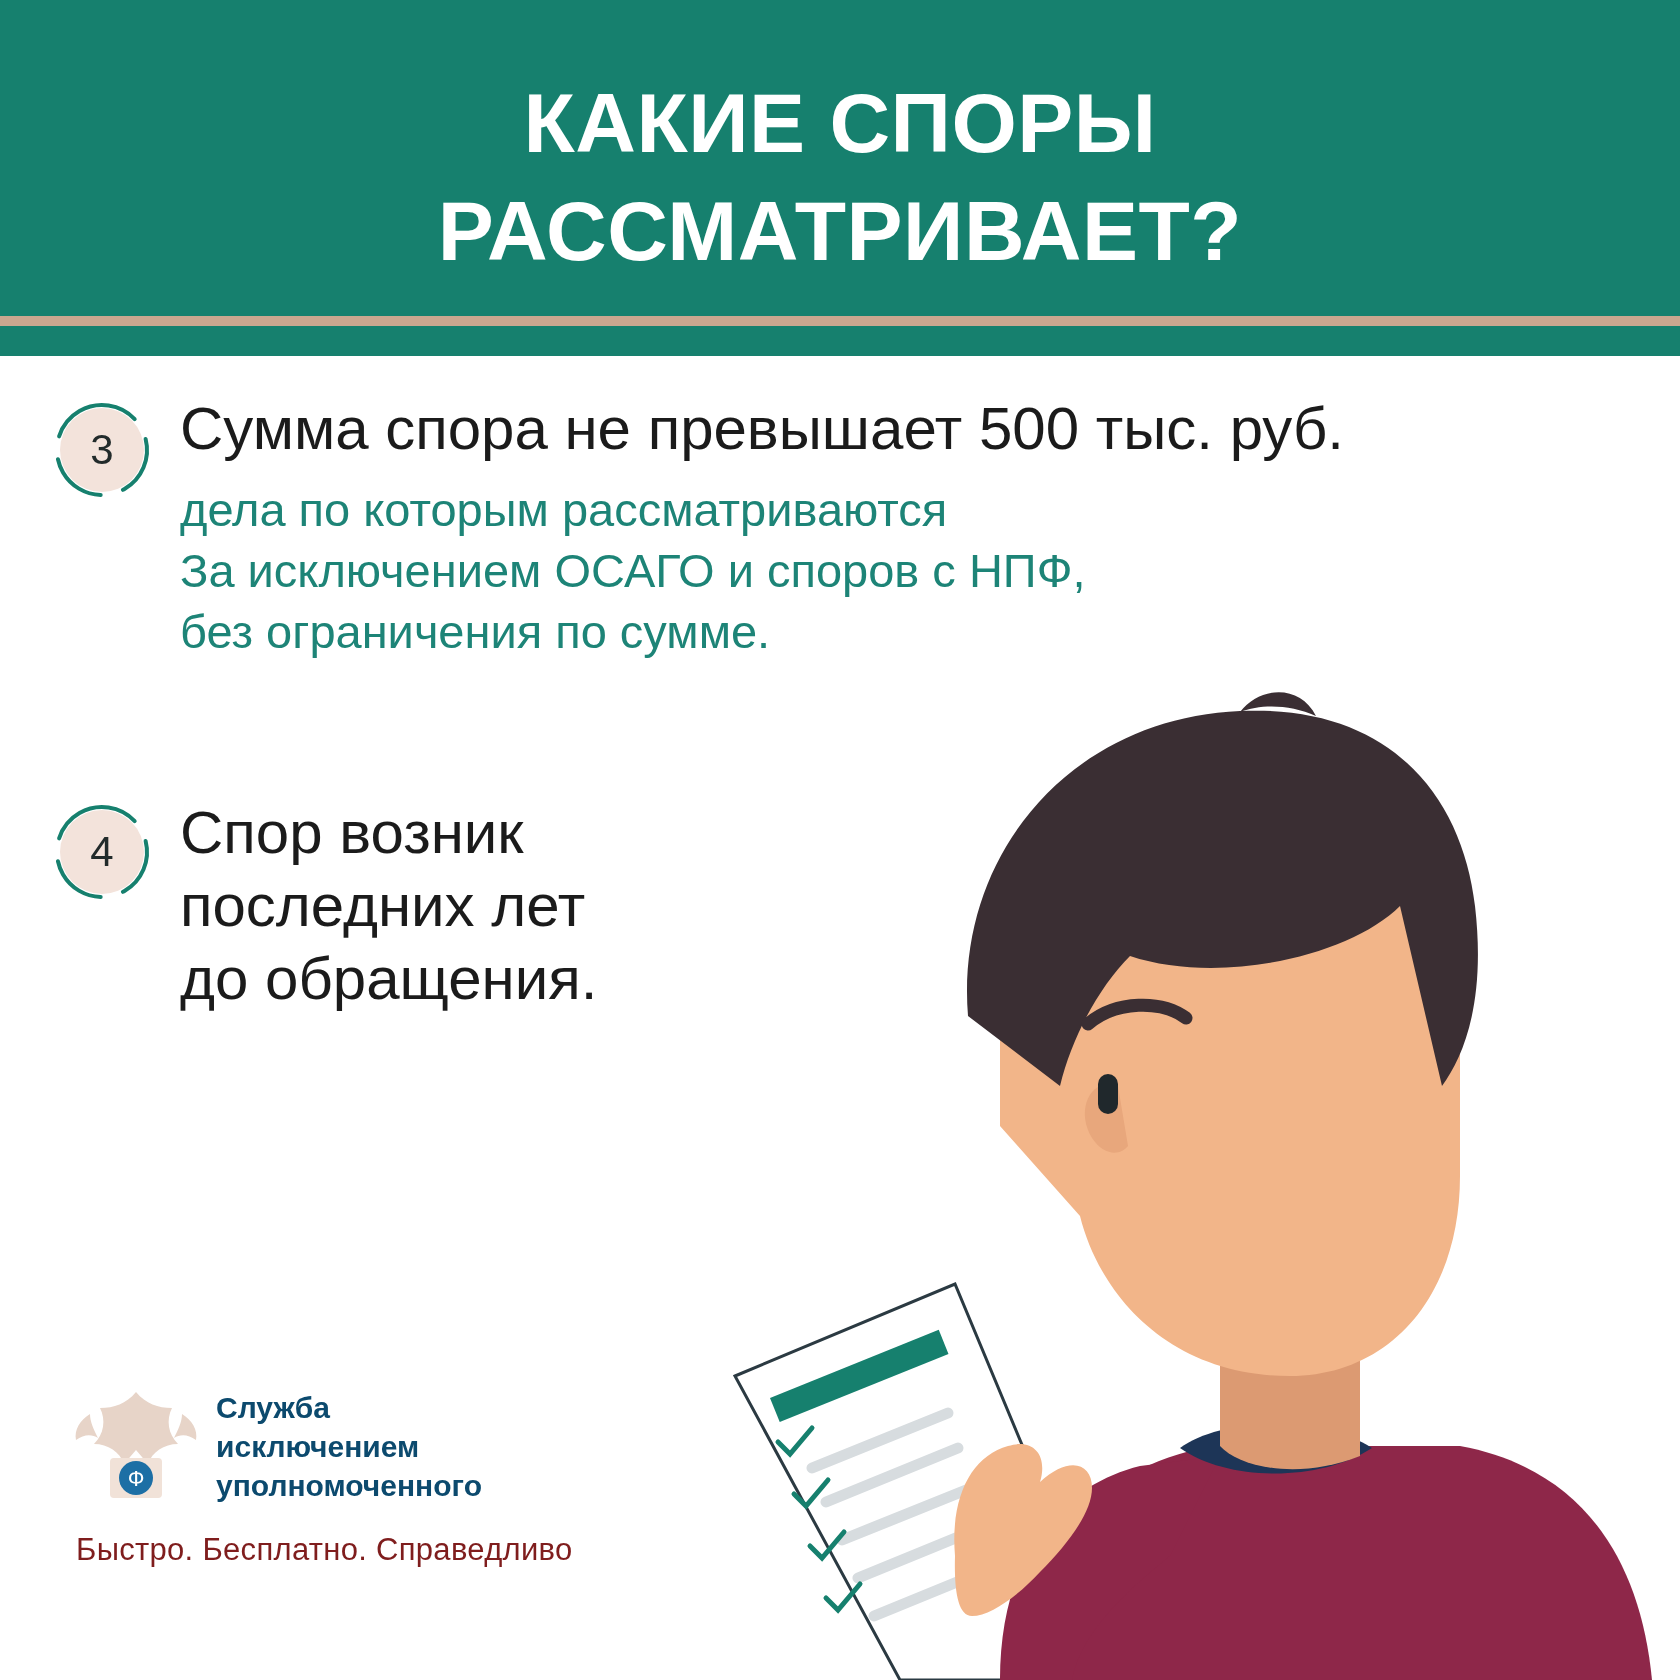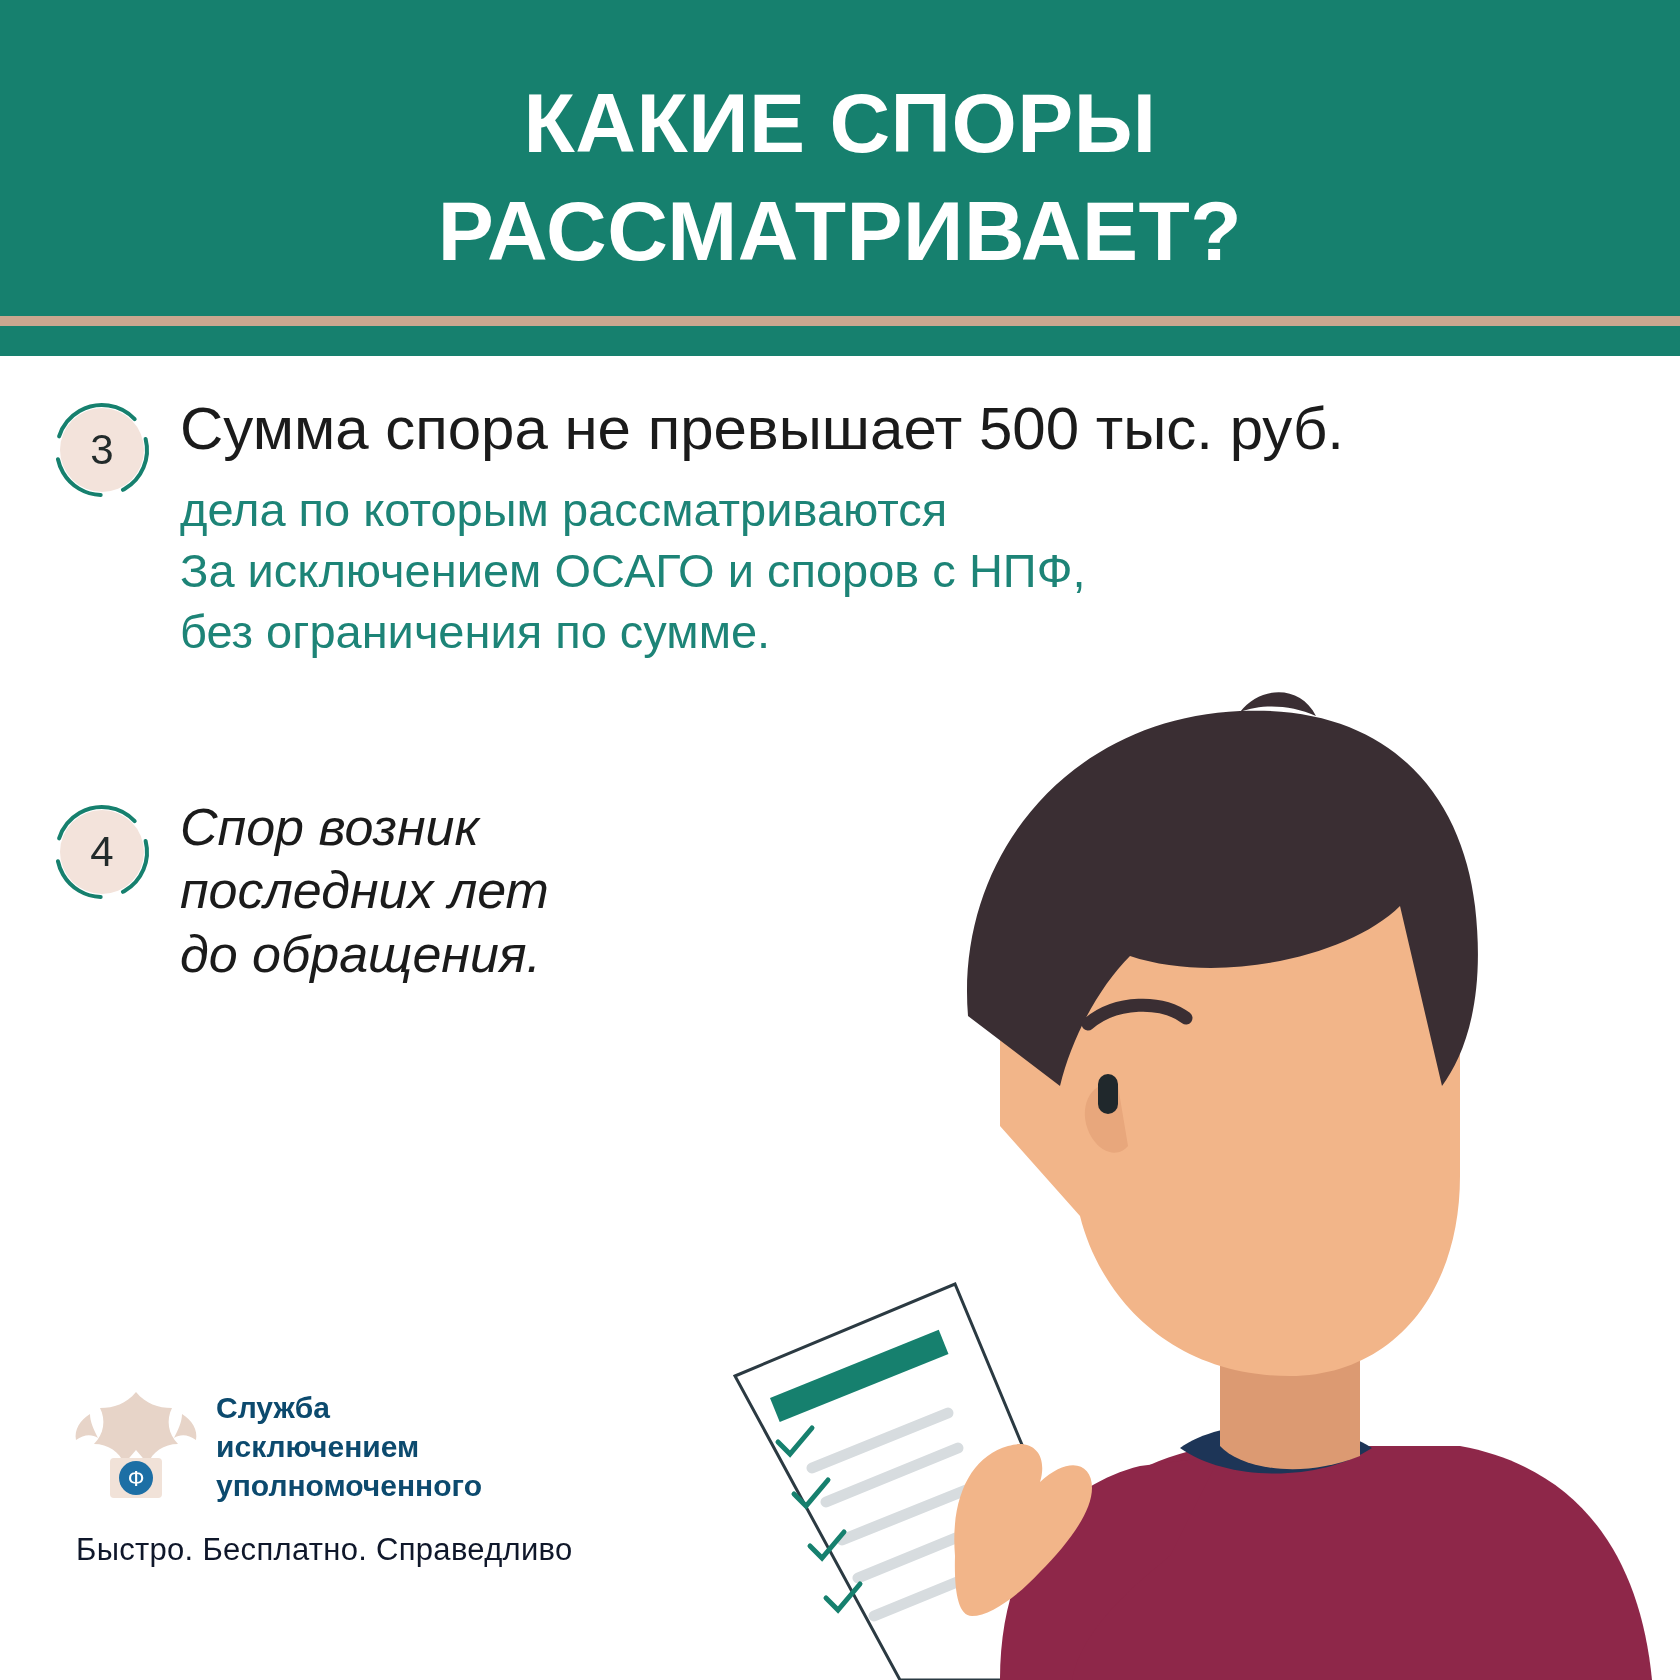--- a/index.html
+++ b/index.html
@@ -113,24 +113,23 @@
   }
   .line-main b { font-weight: normal; }
   .line-sub {
     font-size: 47px;
     color: #1d8477;
     line-height: 1.30;
     margin-top: 14px;
   }
   .item-4 .line-main {
     white-space: normal;
-    font-size: 52px;
+    font-size: 60px;
     line-height: 1.22;
     max-width: 640px;
-    font-style: italic;
   }
 
   
   .illustration {
     position: absolute;
     left: 700px;
     top: 330px;
     width: 980px;
     height: 1024px;
   }
@@ -155,21 +154,21 @@
     margin-left: 14px;
     font-size: 30px;
     line-height: 1.30;
     color: #0c4a6e;
     font-weight: bold;
   }
   .tagline {
     margin-top: 26px;
     margin-left: 6px;
     font-size: 31px;
-    color: #0f172a;
+    color: #7f1d1d;
     letter-spacing: 0.3px;
   }
 </style>
 </head>
 <body>
 
 <div class="header">
   <div class="header-title">Какие споры рассматривает?</div>
 </div>
 <div class="header-underline"></div>

